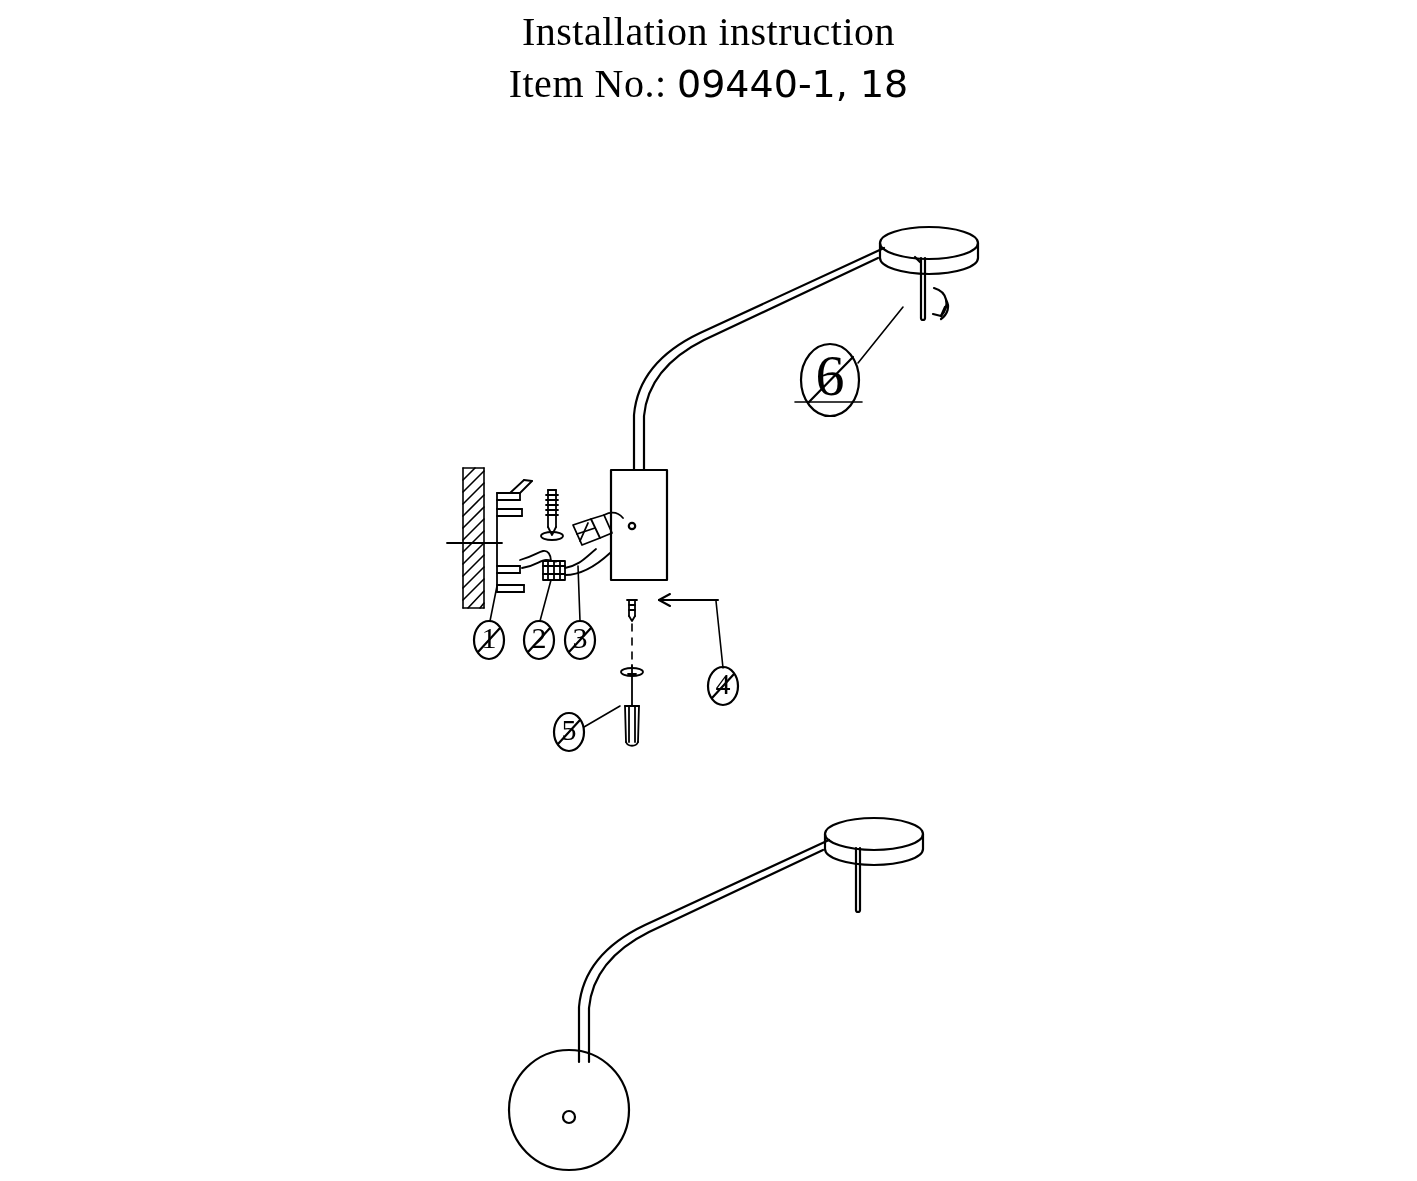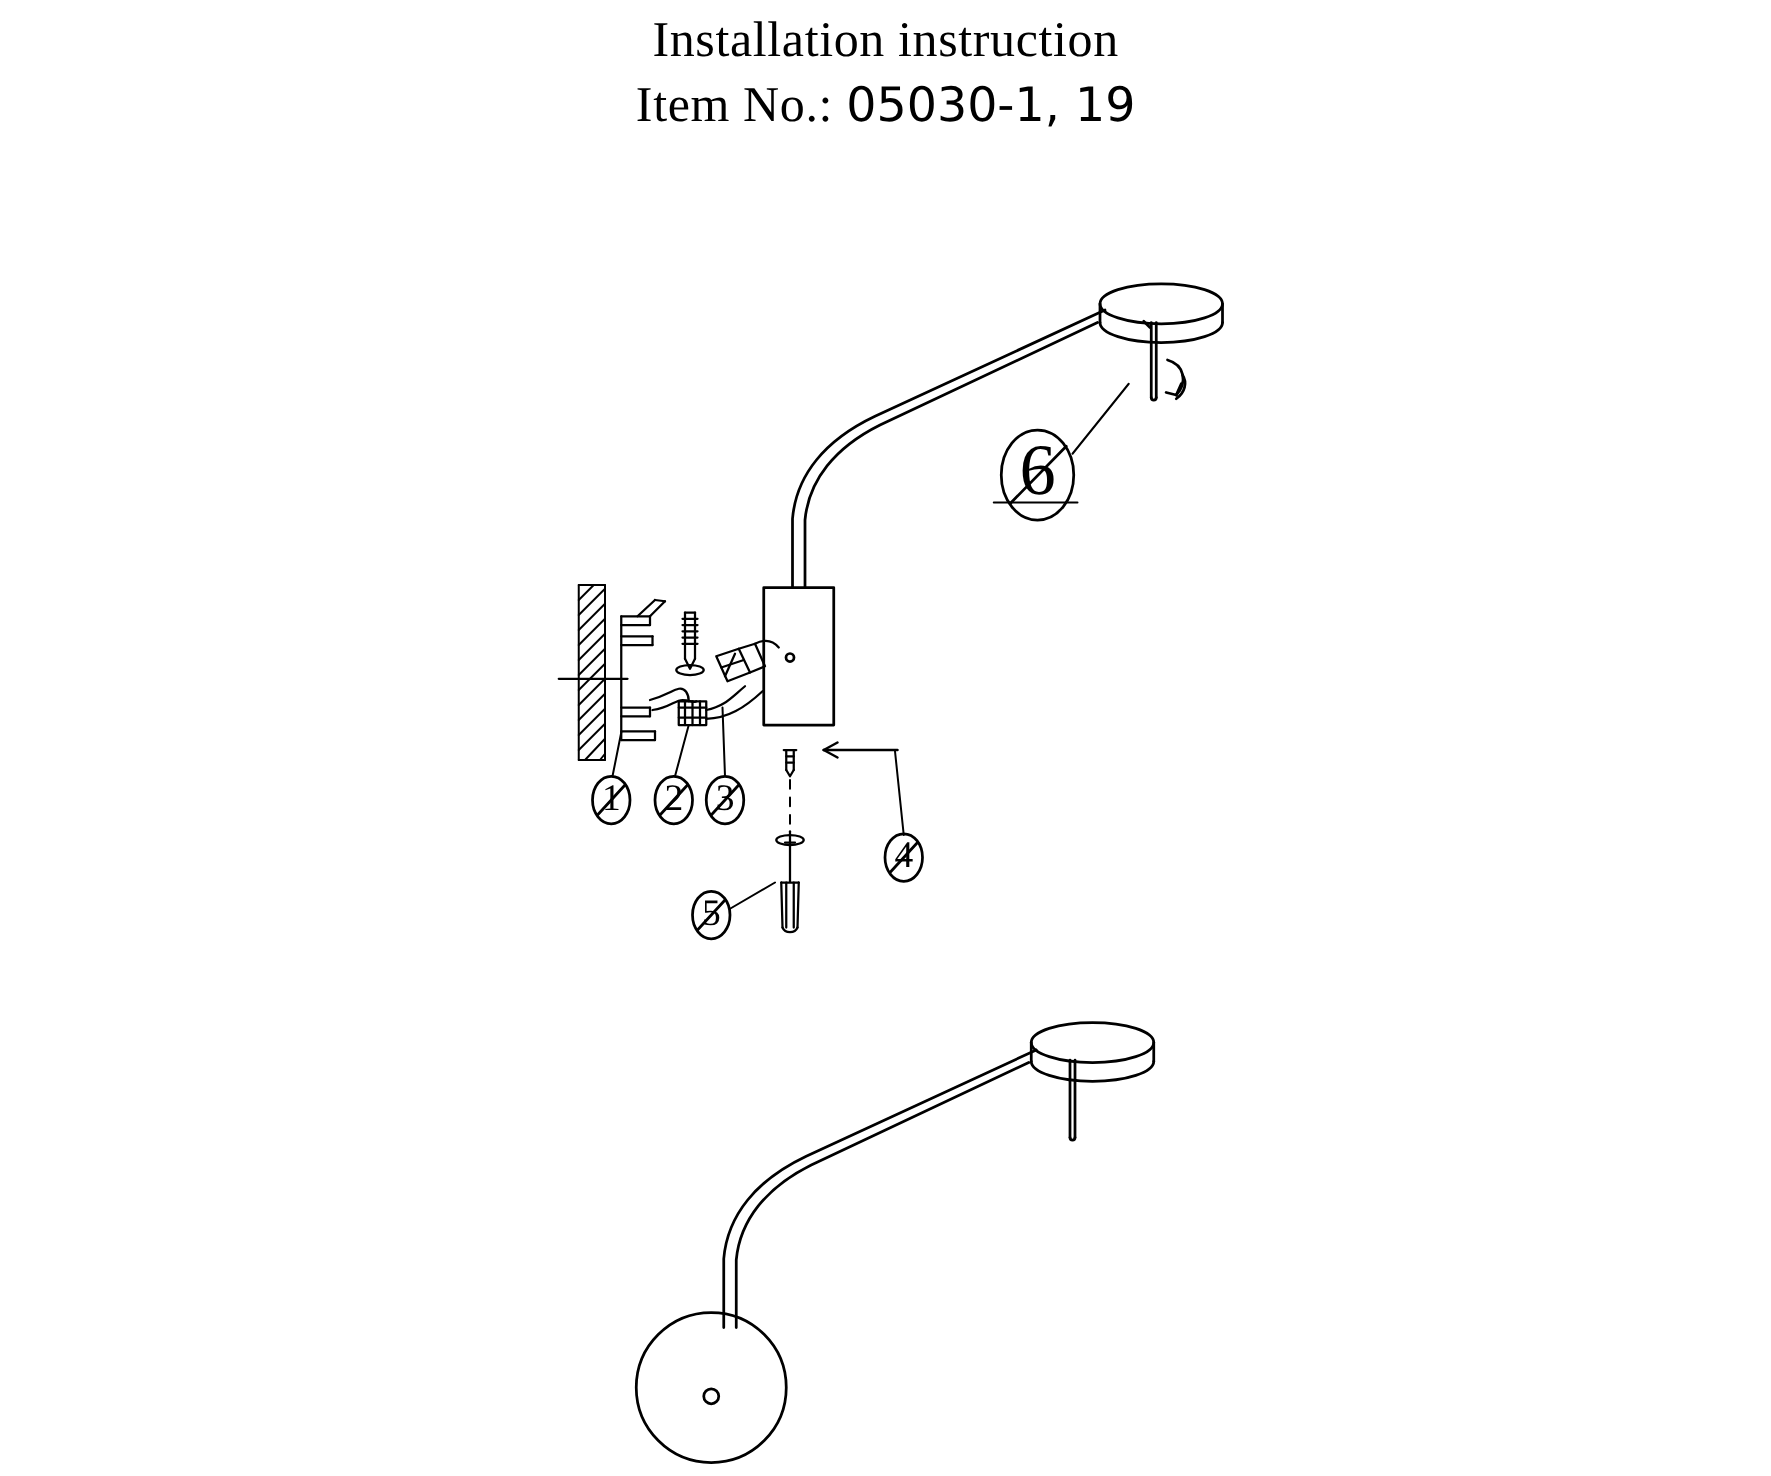--- a/index.html
+++ b/index.html
@@ -65,21 +65,21 @@
 </style>
 </head>
 <body>
 
 <div class="page">
 
   <div class="title-block">
     <div class="title-line1">Installation instruction</div>
     <div class="title-line2">
       <span class="label">Item No.:</span>
-      <span class="item-no">05030-1, 19</span>
+      <span class="item-no">09440-1, 18</span>
     </div>
   </div>
 
   <svg class="drawing" width="1417" height="1181" viewBox="0 0 1417 1181">
     <g fill="none" stroke="#000000" stroke-width="2.2" stroke-linecap="round" stroke-linejoin="round">
 
       <g>
         <ellipse cx="929" cy="243" rx="49" ry="16"></ellipse>
         <path d="M880,243 L880,258"></path>
         <path d="M978,243 L978,258"></path>

